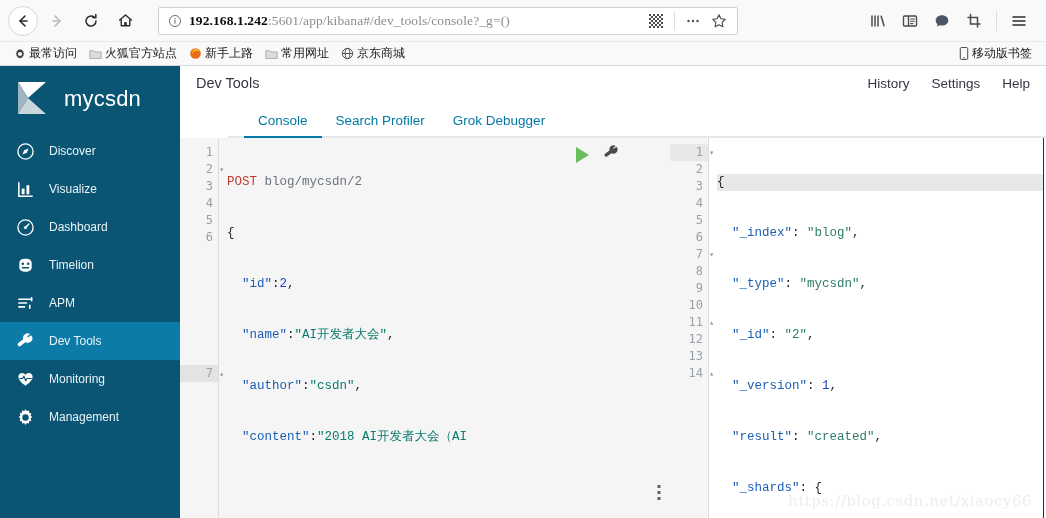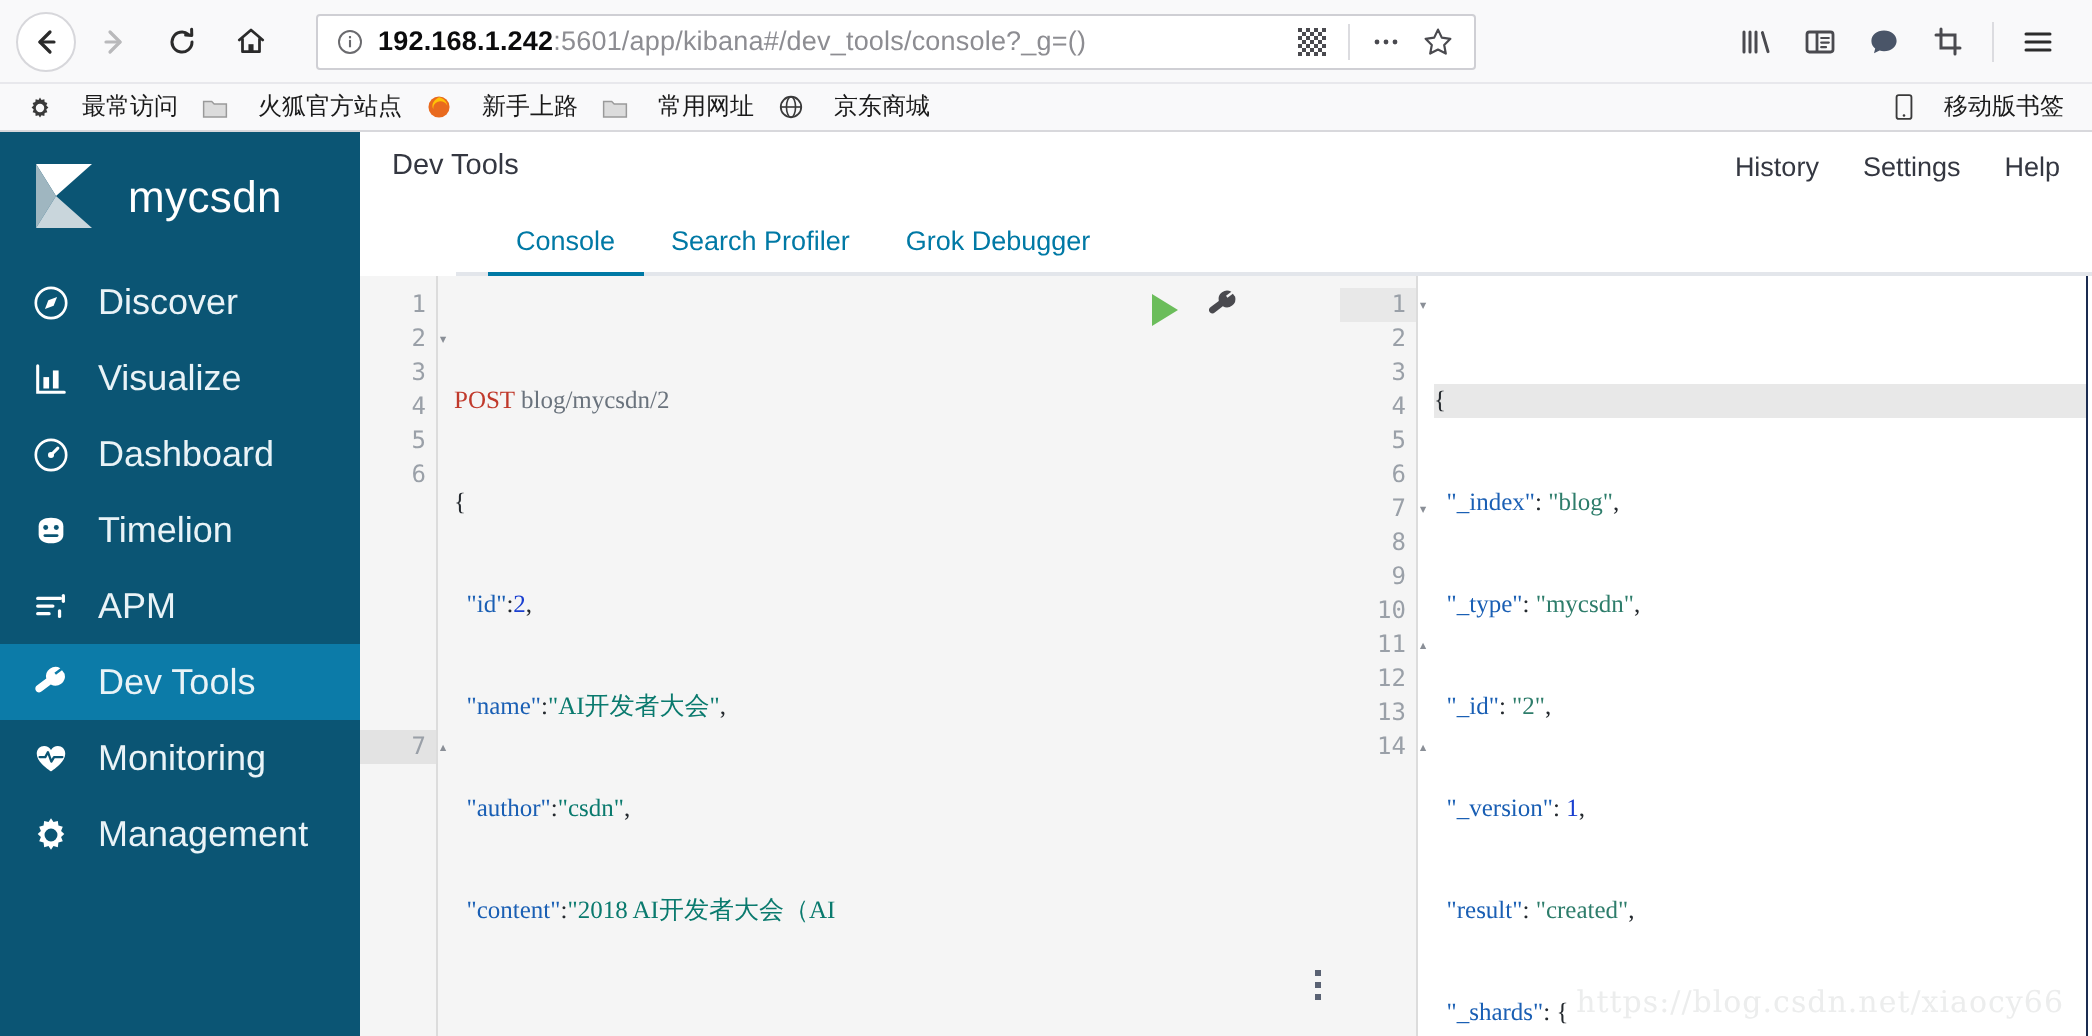--- a/index.html
+++ b/index.html
@@ -4,21 +4,21 @@
 <style>
   * { box-sizing: border-box; margin: 0; padding: 0; }
   html, body {
     width: 1046px; height: 518px;
     font-family: "Liberation Sans", sans-serif;
     background: #ffffff;
     overflow: hidden;
   }
 
   
-  #browser-chrome { width: 1046px; background: #f9f9fa; }
+  #browser-chrome { width: 1046px; background: #f9f9fa; font-family: Liberation Serif, serif; }
 
   #nav-bar {
     height: 42px; display: flex; align-items: center;
     background: #f9f9fa; padding: 0 8px;
     border-bottom: 1px solid #e8e8ec;
   }
   .nav-btn {
     width: 30px; height: 30px; display: flex; align-items: center;
     justify-content: center; border-radius: 50%; margin-right: 4px;
     color: #2b2b2b; flex: none;
@@ -41,41 +41,41 @@
 
   #toolbar-right { display: flex; align-items: center; gap: 2px; margin-left: auto; padding-right: 4px;}
   .tb-icon { width: 30px; height: 30px; display:flex; align-items:center; justify-content:center; color:#4a4a4f; flex:none;}
   .tb-sep { width:1px; height:20px; background:#dcdce0; margin: 0 5px; }
 
   #bookmark-bar {
     height: 24px; display: flex; align-items: center; background: #f9f9fa;
     padding: 0 8px; border-bottom: 1px solid #d8d8dc; font-size: 12px; color: #1a1a1a;
   }
   .bm {
-    display: flex; align-items: center; gap: 15px; padding: 0 6px; height: 22px;
+    display: flex; align-items: center; gap: 3px; padding: 0 6px; height: 22px;
     white-space: nowrap;
   }
   .bm .glyph { font-size: 12px; line-height: 1; display:flex; align-items:center;}
   .bm-spacer { margin-left: auto; justify-content: center; }
 
   
   #app { display: flex; height: 452px; width: 1046px; }
 
   
   #sidebar {
     width: 180px; background: #0b5574; color: #fff; flex: none;
     display: flex; flex-direction: column;
   }
   #brand { height: 66px; display: flex; align-items: center; padding-left: 14px; gap: 12px; }
   #brand-logo { width: 38px; height: 38px; flex:none; }
   #brand-name { font-size: 22px; font-weight: 400; color: #ffffff; letter-spacing:.2px; }
 
   .side-item {
     height: 38px; display: flex; align-items: center; gap: 14px;
-    padding-left: 16px; font-size: 18px; color: #e9f3f7;
+    padding-left: 16px; font-size: 12px; color: #e9f3f7;
   }
   .side-item.active { background: #0c7ba8; }
   .side-ic { width: 19px; height: 19px; display:flex; align-items:center; justify-content:center; flex:none; }
 
   
   #main { flex: 1; display: flex; flex-direction: column; background: #fff; min-width:0;}
 
   #app-header {
     height: 34px; display: flex; align-items: center;
     padding: 0 16px 0 16px; font-size: 14px; color: #343741;
@@ -112,22 +112,22 @@
   .gutter {
     width: 38px; flex: none; background: #f5f5f5; text-align: right;
     padding-top: 6px; font-family: "DejaVu Sans Mono", monospace; font-size: 12px;
     color: #9aa0a8; user-select: none;
   }
   .gutter .ln { height: 17px; line-height: 17px; padding-right: 5px; position: relative; white-space: nowrap;}
   .gutter .ln.hl { background: #e3e3e3; }
   .gutter .fold { position:absolute; right: -6px; top: 0; font-size: 8px; color: #8a8f97; }
 
   .code {
-    flex: 1; padding-top: 20px; padding-left: 8px; min-width: 0;
-    font-family: Liberation Serif, serif; font-size: 12.5px;
+    flex: 1; padding-top: 2px; padding-left: 8px; min-width: 0;
+    font-family: Liberation Mono, monospace; font-size: 12.5px;
     line-height: 17px; white-space: pre; overflow: hidden;
     border-left: 1px solid #dcdcdc;
   }
   #req-code { background: #f5f5f5; }
   #req-code .row { height: 17px; }
 
   .k-method { color: #c0392b; }
   .k-url { color: #6a737d; }
   .k-key { color: #1a5fb4; }
   .k-str { color: #0a7a6e; }

